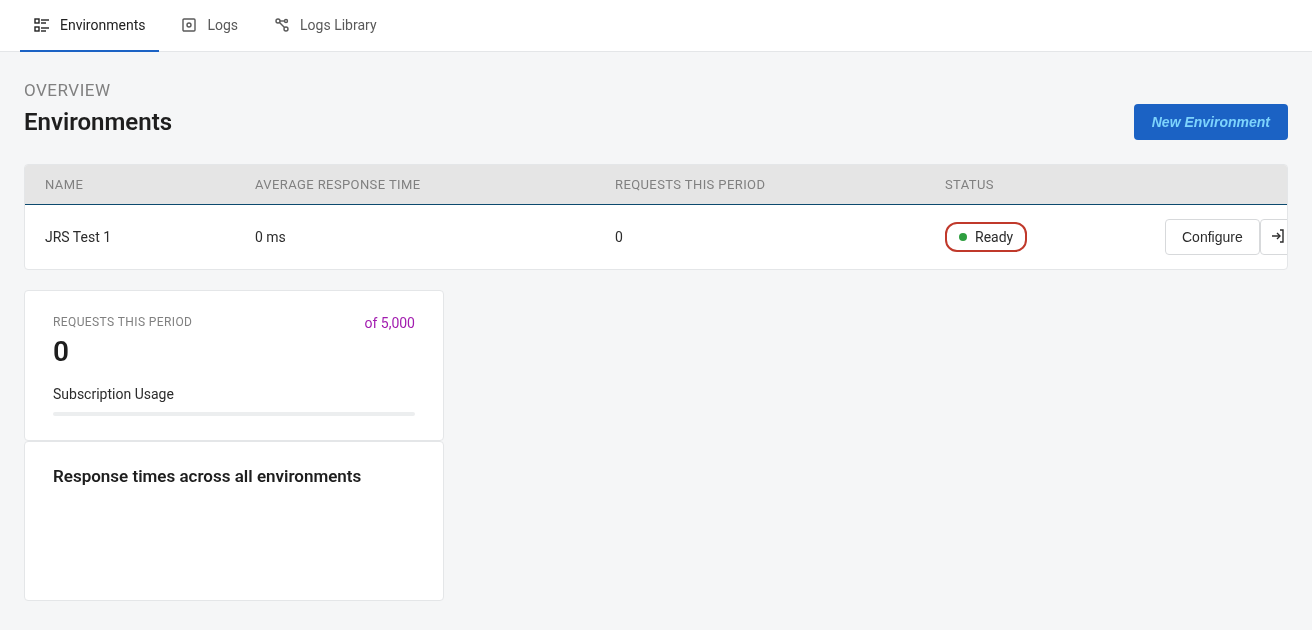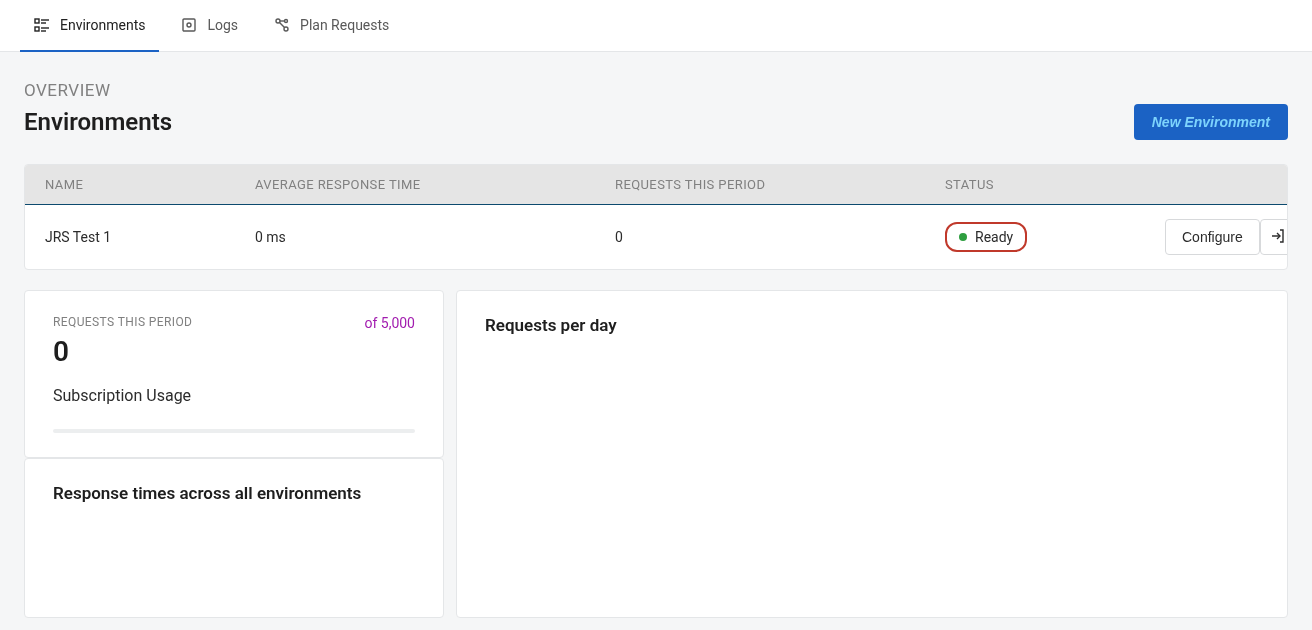--- a/index.html
+++ b/index.html
@@ -164,23 +164,23 @@
     margin-bottom:4px;
   }
   .metric-top .of { text-transform:none; font-size:14px; color:#a21caf; letter-spacing:0;}
   .metric-num {
     font-size: 28px;
     font-weight:600;
     color:#1e1e1e;
     margin-bottom: 18px;
   }
   .sub-label {
-    font-size:16px;
+    font-size:14px;
     color:#2c2c2c;
-    margin-bottom: 24px;
+    margin-bottom: 10px;
   }
   .progress {
     height:4px;
     width:100%;
     background:#eceeef;
     border-radius:2px;
   }
   .card-title {
     font-size:17px;
     font-weight:600;
@@ -217,21 +217,21 @@
   <div class="tab">
     <span class="icon">
       <svg width="16" height="16" viewBox="0 0 16 16" fill="none" stroke="currentColor" stroke-width="1.4">
         <circle cx="4" cy="4" r="2"></circle>
           <circle cx="12" cy="12" r="2"></circle>
           <circle cx="12" cy="4" r="1.5"></circle>
         <line x1="5.5" y1="5.5" x2="10.5" y2="10.5"></line>
           <line x1="6" y1="4" x2="10.5" y2="4"></line>
       </svg>
     </span>
-    <span>Plan Requests</span>
+    <span>Logs Library</span>
   </div>
 </div>
 
 <div class="page">
   <div class="overview-label">OVERVIEW</div>
   <div class="header-row">
     <h1 class="page-title">Environments</h1>
     <button class="btn-primary">New Environment</button>
   </div>
 
@@ -276,17 +276,14 @@
           <span class="of">of 5,000</span>
         </div>
         <div class="metric-num">0</div>
         <div class="sub-label">Subscription Usage</div>
         <div class="progress"></div>
       </div>
       <div class="card small2">
         <div class="card-title">Response times across all environments</div>
       </div>
     </div>
-    <div class="card big-card">
-      <div class="card-title">Requests per day</div>
-    </div>
   </div>
 </div>
 
 </body></html>

